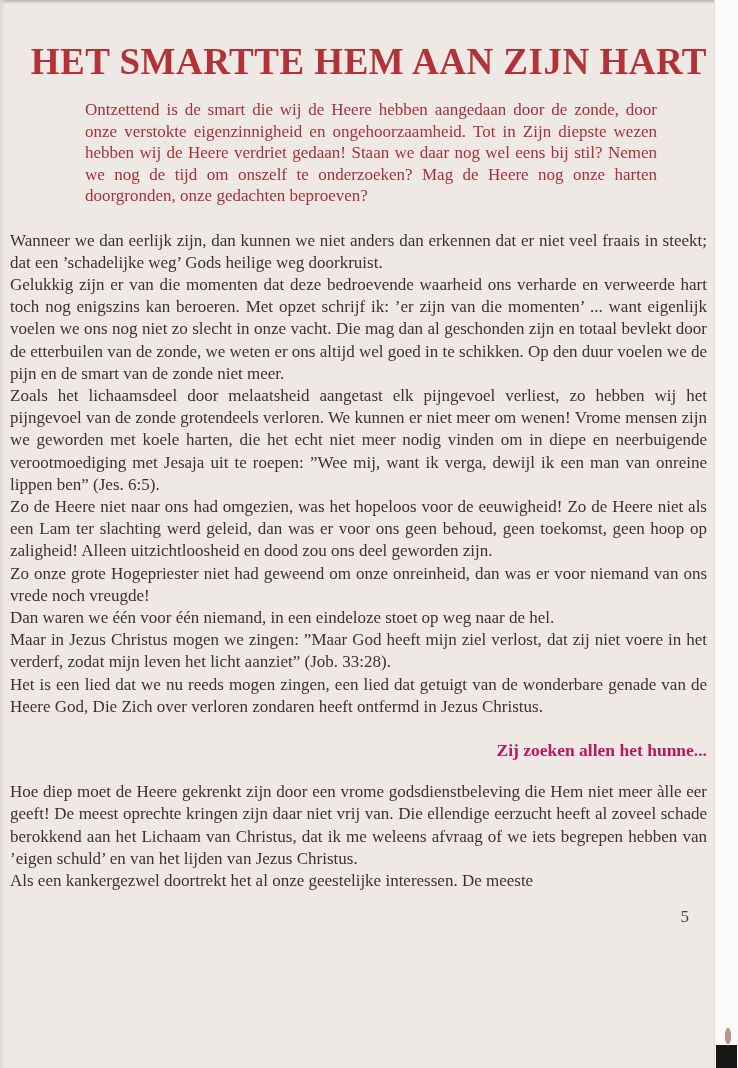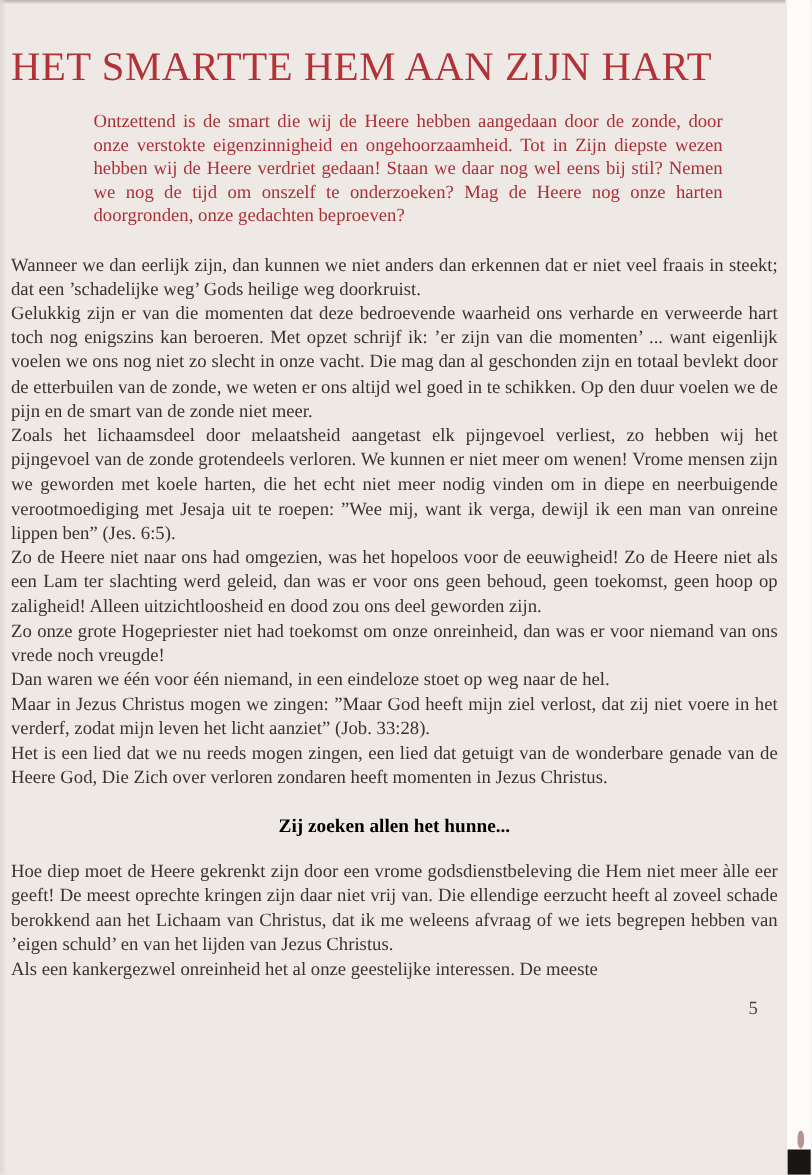--- a/index.html
+++ b/index.html
@@ -35,23 +35,23 @@
     background: #7c4038; opacity: 0.55;
     border-radius: 45%;
   }
   
   .page-inner {
     position: absolute; left: 10px; top: 0; width: 697px;
   }
   .title {
     margin: 40px 0 0 0;
     font-size: 37px;
-    font-weight: normal;
+    font-weight: bold;
     color: #b23237;
-    text-align: left;
+    text-align: right;
     letter-spacing: 0.5px;
     white-space: nowrap;
   }
   .intro {
     margin: 16px 50px 0 75px;
     font-size: 17px;
     line-height: 21.5px;
     font-weight: normal;
     color: #a93137;
     text-align: justify;
@@ -60,23 +60,23 @@
     margin-top: 23px;
     font-size: 17px;
     line-height: 22.2px;
     color: #3a332e;
     text-align: justify;
   }
   .body-text p { margin: 0; }
   .subheading {
     font-weight: bold;
     font-size: 17.5px;
-    color: #000000;
+    color: #be185d;
     margin: 21px 0 20px 0;
-    text-align: center;
+    text-align: right;
   }
   .page-number {
     text-align: right;
     padding-right: 18px;
     margin-top: 15px;
     font-size: 17px;
     color: #4b453e;
   }
 </style>
 </head>
@@ -91,25 +91,25 @@
 <div class="page-inner">
   <h1 class="title">HET SMARTTE HEM AAN ZIJN HART</h1>
 
   <div class="intro">Ontzettend is de smart die wij de Heere hebben aangedaan door de zonde, door onze verstokte eigenzinnigheid en ongehoorzaamheid. Tot in Zijn diepste wezen hebben wij de Heere verdriet gedaan! Staan we daar nog wel eens bij stil? Nemen we nog de tijd om onszelf te onderzoeken? Mag de Heere nog onze harten doorgronden, onze gedachten beproeven?</div>
 
   <div class="body-text">
     <p>Wanneer we dan eerlijk zijn, dan kunnen we niet anders dan erkennen dat er niet veel fraais in steekt; dat een ’schadelijke weg’ Gods heilige weg doorkruist.</p>
     <p>Gelukkig zijn er van die momenten dat deze bedroevende waarheid ons verharde en verweerde hart toch nog enigszins kan beroeren. Met opzet schrijf ik: ’er zijn van die momenten’ ... want eigenlijk voelen we ons nog niet zo slecht in onze vacht. Die mag dan al geschonden zijn en totaal bevlekt door de etterbuilen van de zonde, we weten er ons altijd wel goed in te schikken. Op den duur voelen we de pijn en de smart van de zonde niet meer.</p>
     <p>Zoals het lichaamsdeel door melaatsheid aangetast elk pijngevoel verliest, zo hebben wij het pijngevoel van de zonde grotendeels verloren. We kunnen er niet meer om wenen! Vrome mensen zijn we geworden met koele harten, die het echt niet meer nodig vinden om in diepe en neerbuigende verootmoediging met Jesaja uit te roepen: ”Wee mij, want ik verga, dewijl ik een man van onreine lippen ben” (Jes. 6:5).</p>
     <p>Zo de Heere niet naar ons had omgezien, was het hopeloos voor de eeuwigheid! Zo de Heere niet als een Lam ter slachting werd geleid, dan was er voor ons geen behoud, geen toekomst, geen hoop op zaligheid! Alleen uitzichtloosheid en dood zou ons deel geworden zijn.</p>
-    <p>Zo onze grote Hogepriester niet had toekomst om onze onreinheid, dan was er voor niemand van ons vrede noch vreugde!</p>
+    <p>Zo onze grote Hogepriester niet had geweend om onze onreinheid, dan was er voor niemand van ons vrede noch vreugde!</p>
     <p>Dan waren we één voor één niemand, in een eindeloze stoet op weg naar de hel.</p>
     <p>Maar in Jezus Christus mogen we zingen: ”Maar God heeft mijn ziel verlost, dat zij niet voere in het verderf, zodat mijn leven het licht aanziet” (Job. 33:28).</p>
-    <p>Het is een lied dat we nu reeds mogen zingen, een lied dat getuigt van de wonderbare genade van de Heere God, Die Zich over verloren zondaren heeft momenten in Jezus Christus.</p>
+    <p>Het is een lied dat we nu reeds mogen zingen, een lied dat getuigt van de wonderbare genade van de Heere God, Die Zich over verloren zondaren heeft ontfermd in Jezus Christus.</p>
 
     <div class="subheading">Zij zoeken allen het hunne...</div>
 
     <p>Hoe diep moet de Heere gekrenkt zijn door een vrome godsdienstbeleving die Hem niet meer àlle eer geeft! De meest oprechte kringen zijn daar niet vrij van. Die ellendige eerzucht heeft al zoveel schade berokkend aan het Lichaam van Christus, dat ik me weleens afvraag of we iets begrepen hebben van ’eigen schuld’ en van het lijden van Jezus Christus.</p>
-    <p>Als een kankergezwel onreinheid het al onze geestelijke interessen. De meeste</p>
+    <p>Als een kankergezwel doortrekt het al onze geestelijke interessen. De meeste</p>
   </div>
 
   <div class="page-number">5</div>
 </div>
 
 </body></html>

